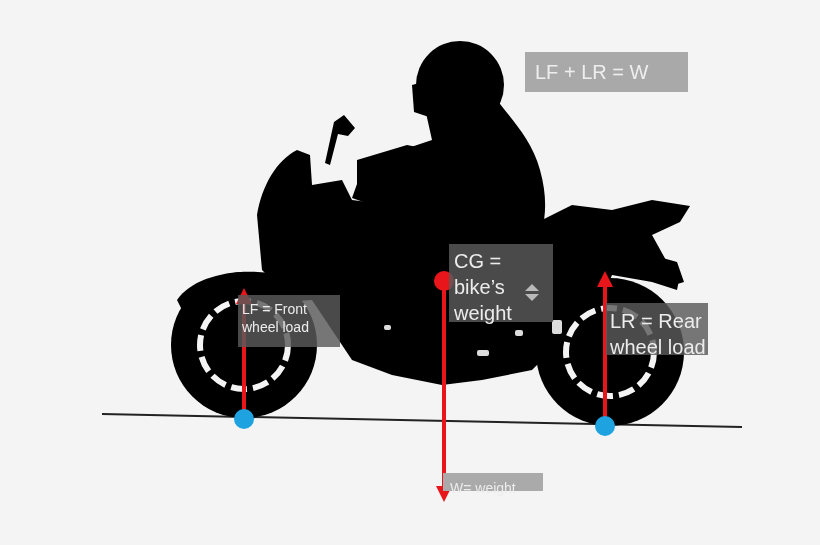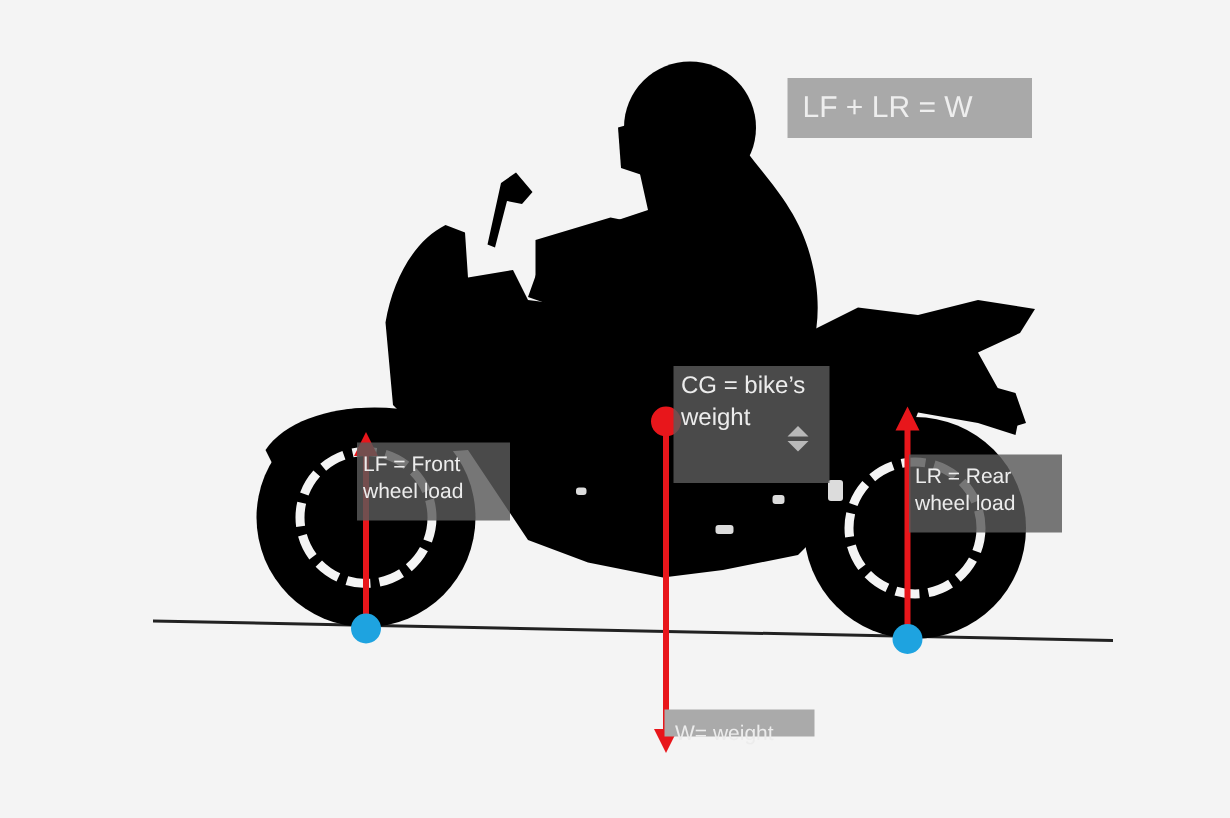--- a/index.html
+++ b/index.html
@@ -17,22 +17,22 @@
     line-height: 1.3;
     box-sizing: border-box;
   }
   .label.dark { background: rgba(90,90,90,0.82); }
   #eq {
     left: 525px; top: 52px; width: 163px; height: 40px;
     font-size: 20px; line-height: 40px; padding-left: 10px;
     background: #a9a9a9; color: #eeeeee;
   }
   #lf { left: 238px; top: 295px; width: 102px; height: 52px; font-size: 14px; padding: 5px 0 0 4px; }
-  #cg { left: 449px; top: 244px; width: 104px; height: 78px; font-size: 16px; padding: 4px 0 0 5px; }
-  #lr { left: 606px; top: 303px; width: 102px; height: 52px; font-size: 14px; padding: 5px 0 0 4px; }
+  #cg { left: 449px; top: 244px; width: 104px; height: 78px; font-size: 20px; padding: 4px 0 0 5px; }
+  #lr { left: 606px; top: 303px; width: 102px; height: 52px; font-size: 20px; padding: 5px 0 0 4px; }
   #w  { left: 443px; top: 473px; width: 100px; height: 18px; font-size: 14px; line-height: 30px; padding-left: 7px; background: #aaaaaa; }
   #cg-scroll {
     position: absolute; right: 14px; top: 40px; width: 14px; height: 24px;
   }
   .tri-up {
     width: 0; height: 0; margin: 0 auto;
     border-left: 7px solid transparent; border-right: 7px solid transparent;
     border-bottom: 7px solid #b9b9b9;
   }
   .tri-down {

